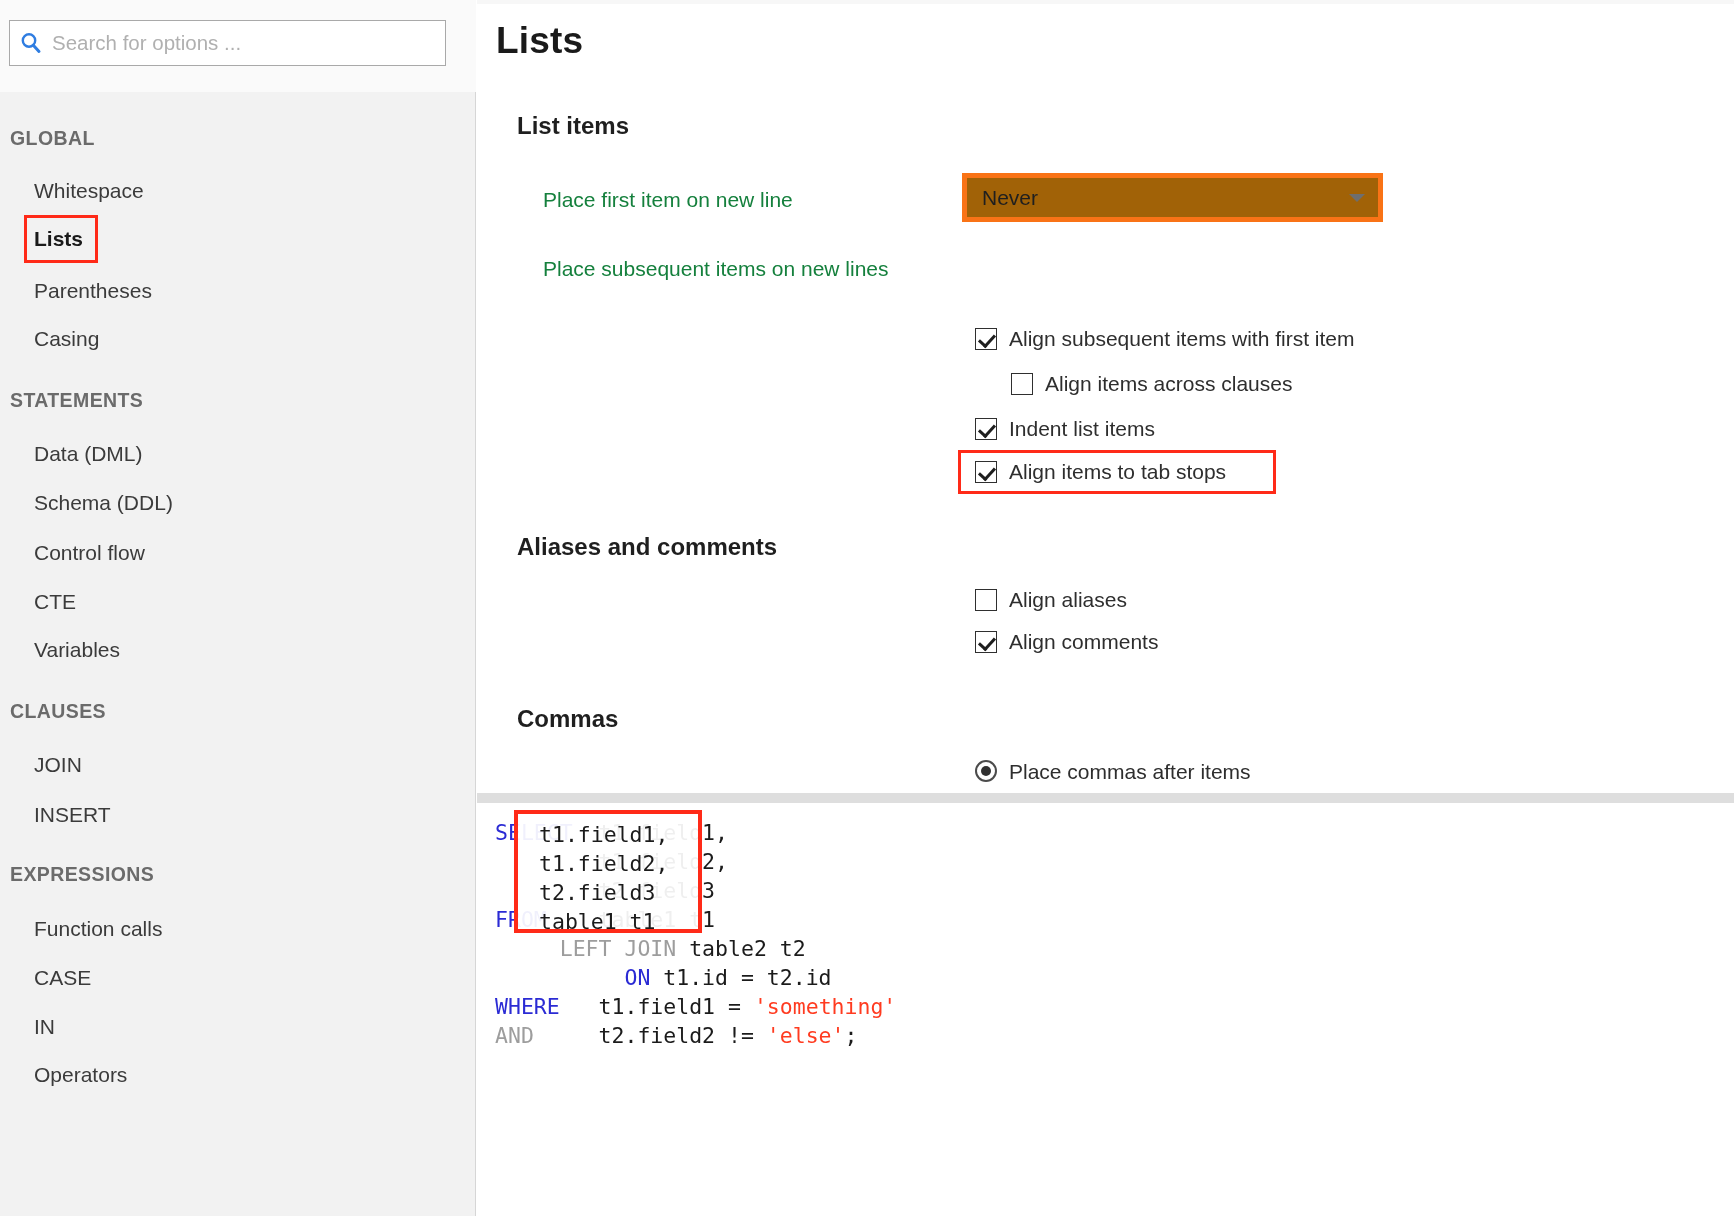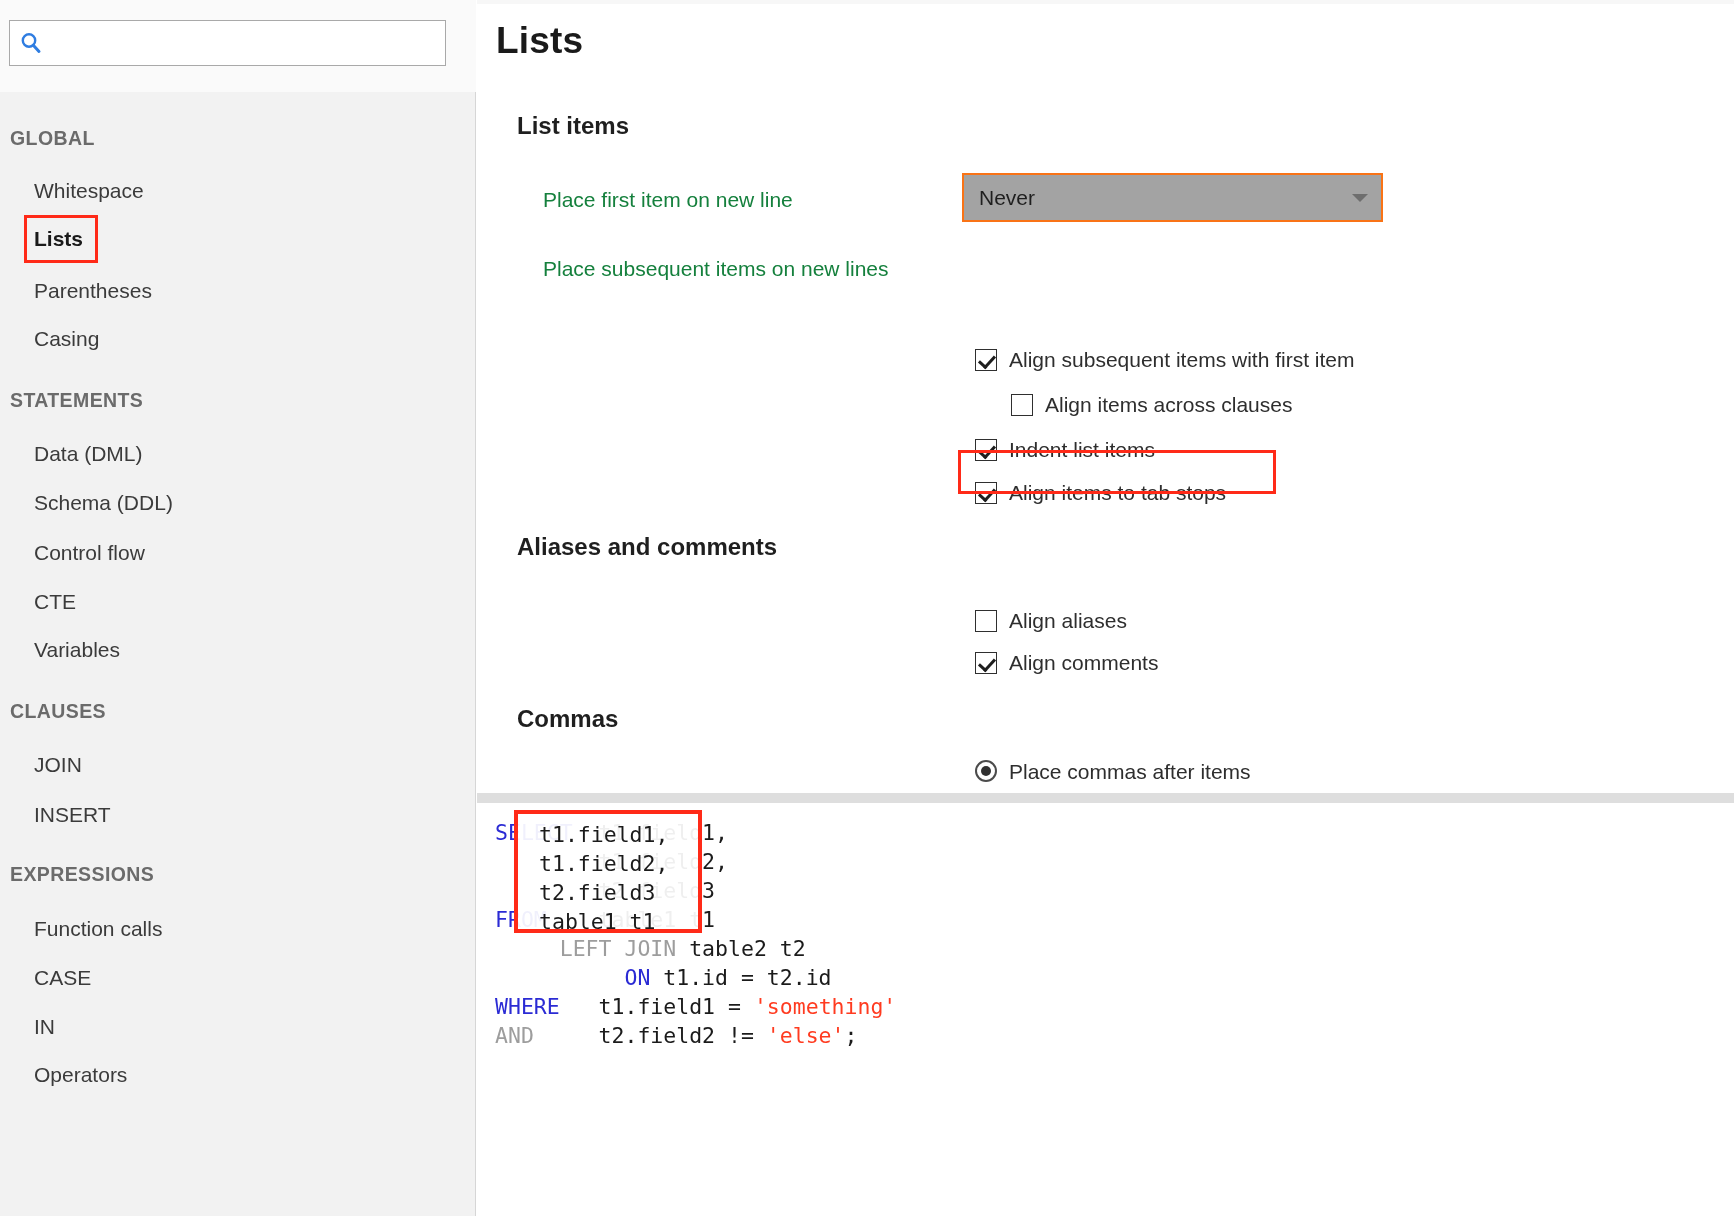--- a/index.html
+++ b/index.html
@@ -133,22 +133,22 @@
     font-size: 21px;
     color: #15803d;
     white-space: nowrap;
   }
 
   .dropdown {
     position: absolute;
     left: 485px;
     width: 421px;
     height: 49px;
-    border: 2px solid #f97316;
-    background: #a3a3a3;
+    border: 5px solid #f97316;
+    background: #a16207;
     display: flex;
     align-items: center;
   }
   .dropdown .dd-value {
     font-size: 21px;
     color: #1f1f1f;
     padding-left: 15px;
     flex: 1 1 auto;
   }
   .dropdown .dd-arrow {
@@ -163,21 +163,20 @@
     border-left: 8px solid transparent;
     border-right: 8px solid transparent;
     border-top: 8px solid #6e6e6e;
   }
 
   .check-row {
     position: absolute;
     display: flex;
     align-items: center;
     white-space: nowrap;
-    margin-top: 21px;
   }
   .cbox {
     width: 22px; height: 22px;
     border: 1.6px solid #2f2f2f;
     background: #ffffff;
     position: relative;
     flex: 0 0 auto;
   }
   .cbox.checked::after {
     content: "";
@@ -290,20 +289,21 @@
 
   <div id="sidebar">
     <div id="sidebar-topbar">
       <div id="search-box">
         <span id="search-icon">
           <svg width="24" height="24" viewBox="0 0 24 24">
             <circle cx="10" cy="9.5" r="6.2" fill="none" stroke="#2f7de1" stroke-width="2.4"></circle>
             <line x1="14.3" y1="14.2" x2="20" y2="20.4" stroke="#2f7de1" stroke-width="3" stroke-linecap="round"></line>
           </svg>
         </span>
+        <input id="search-input" type="text" placeholder="Search for options ..." style="">
       </div>
     </div>
 
     <div class="side-group-title" style="top:127px">GLOBAL</div>
     <div class="side-item" style="top:179px">Whitespace</div>
     <div class="side-item selected" style="top:227px">Lists</div>
     <div class="side-item" style="top:279px">Parentheses</div>
     <div class="side-item" style="top:327px">Casing</div>
     <div id="lists-highlight"></div>
 

